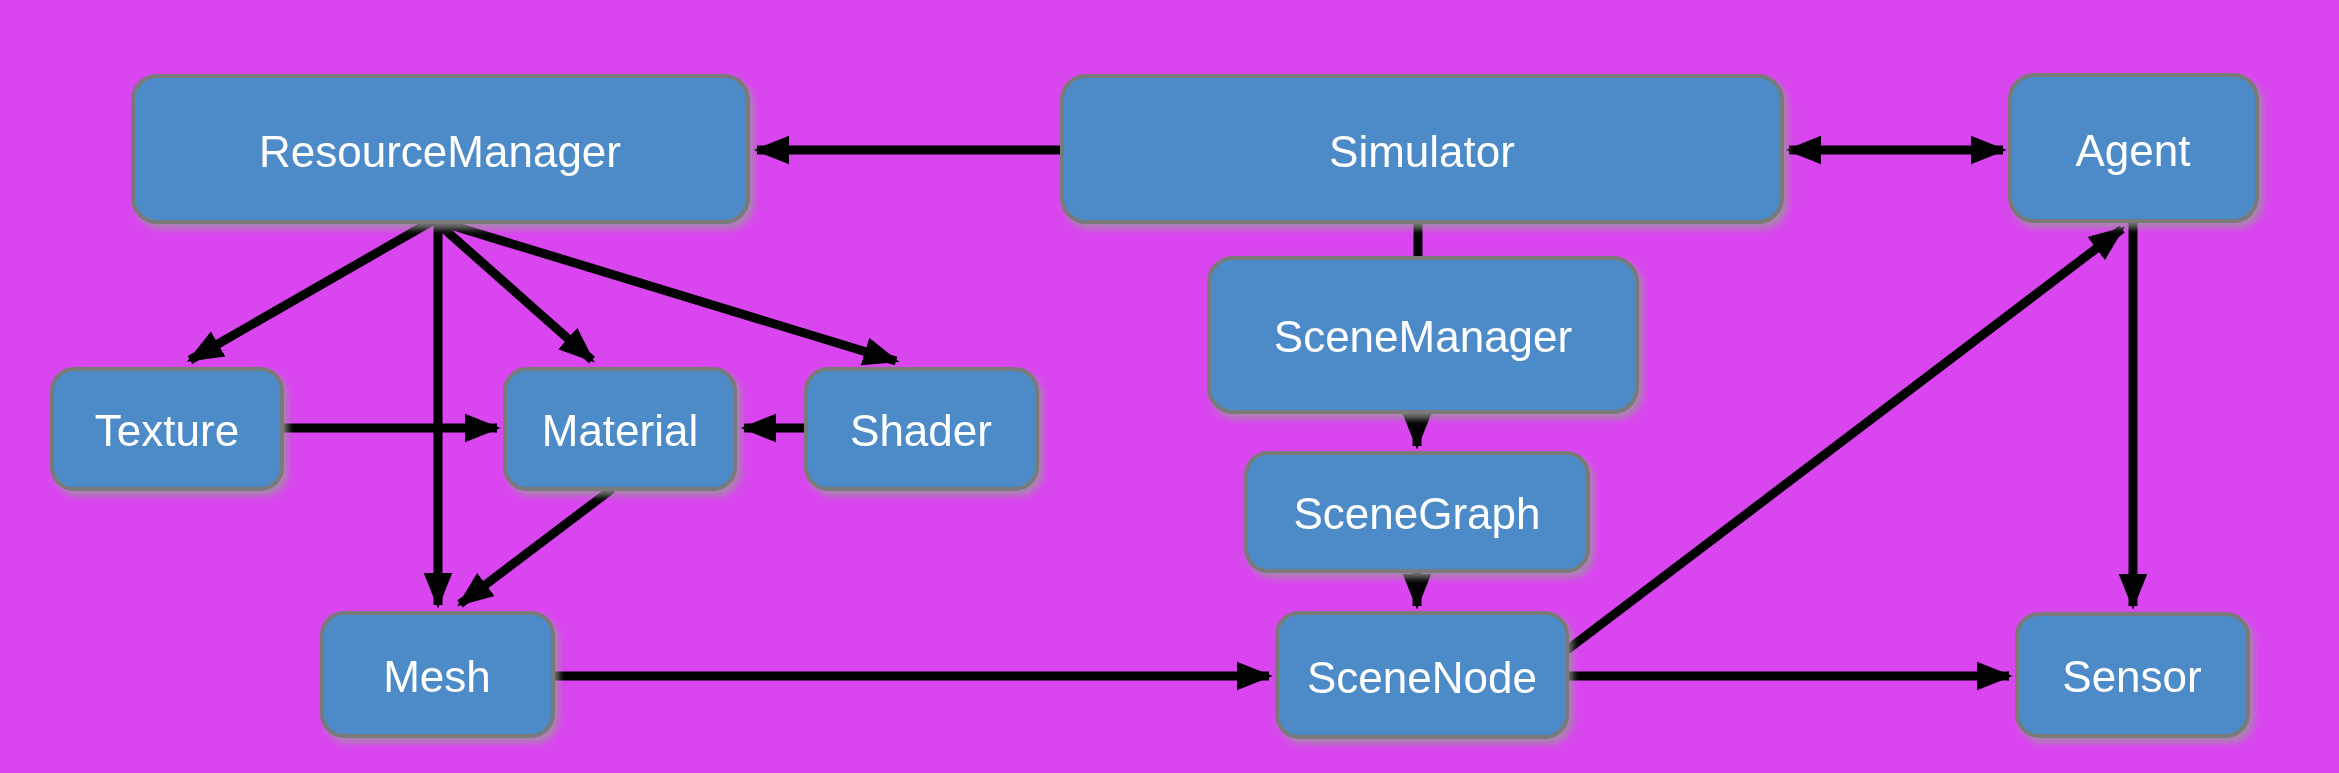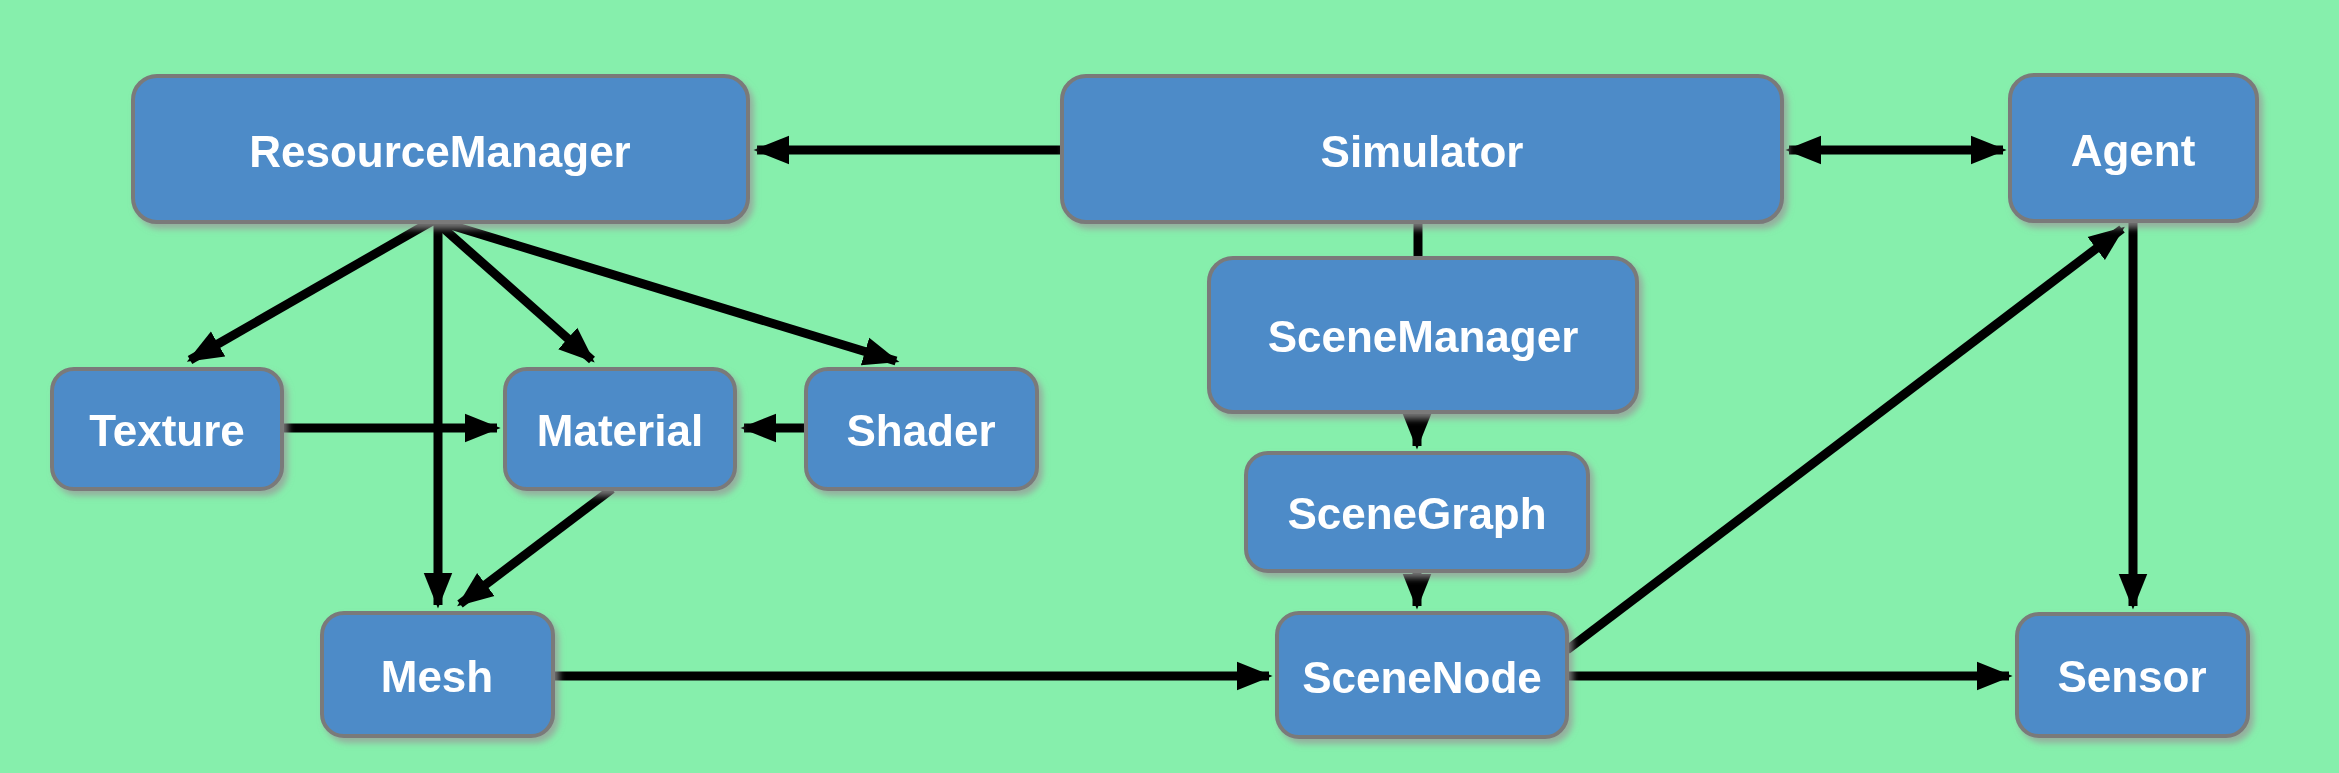--- a/index.html
+++ b/index.html
@@ -1,23 +1,22 @@
 <!DOCTYPE html>
 <html><head>
 <meta charset="utf-8">
 <style>
   html, body { margin: 0; padding: 0; background: #ffffff; }
   .page {
     position: relative;
     width: 2339px;
     height: 773px;
-    background: #86efac;
+    background: #d946ef;
     overflow: hidden;
     font-family: "Liberation Sans", sans-serif;
-    font-weight: bold;
   }
   svg { display: block; }
   .node-rect {
     stroke: #7a7a7a;
     stroke-width: 4;
   }
   .node-label {
     fill: #ffffff;
     font-family: "Liberation Sans", sans-serif;
     font-size: 44px;

